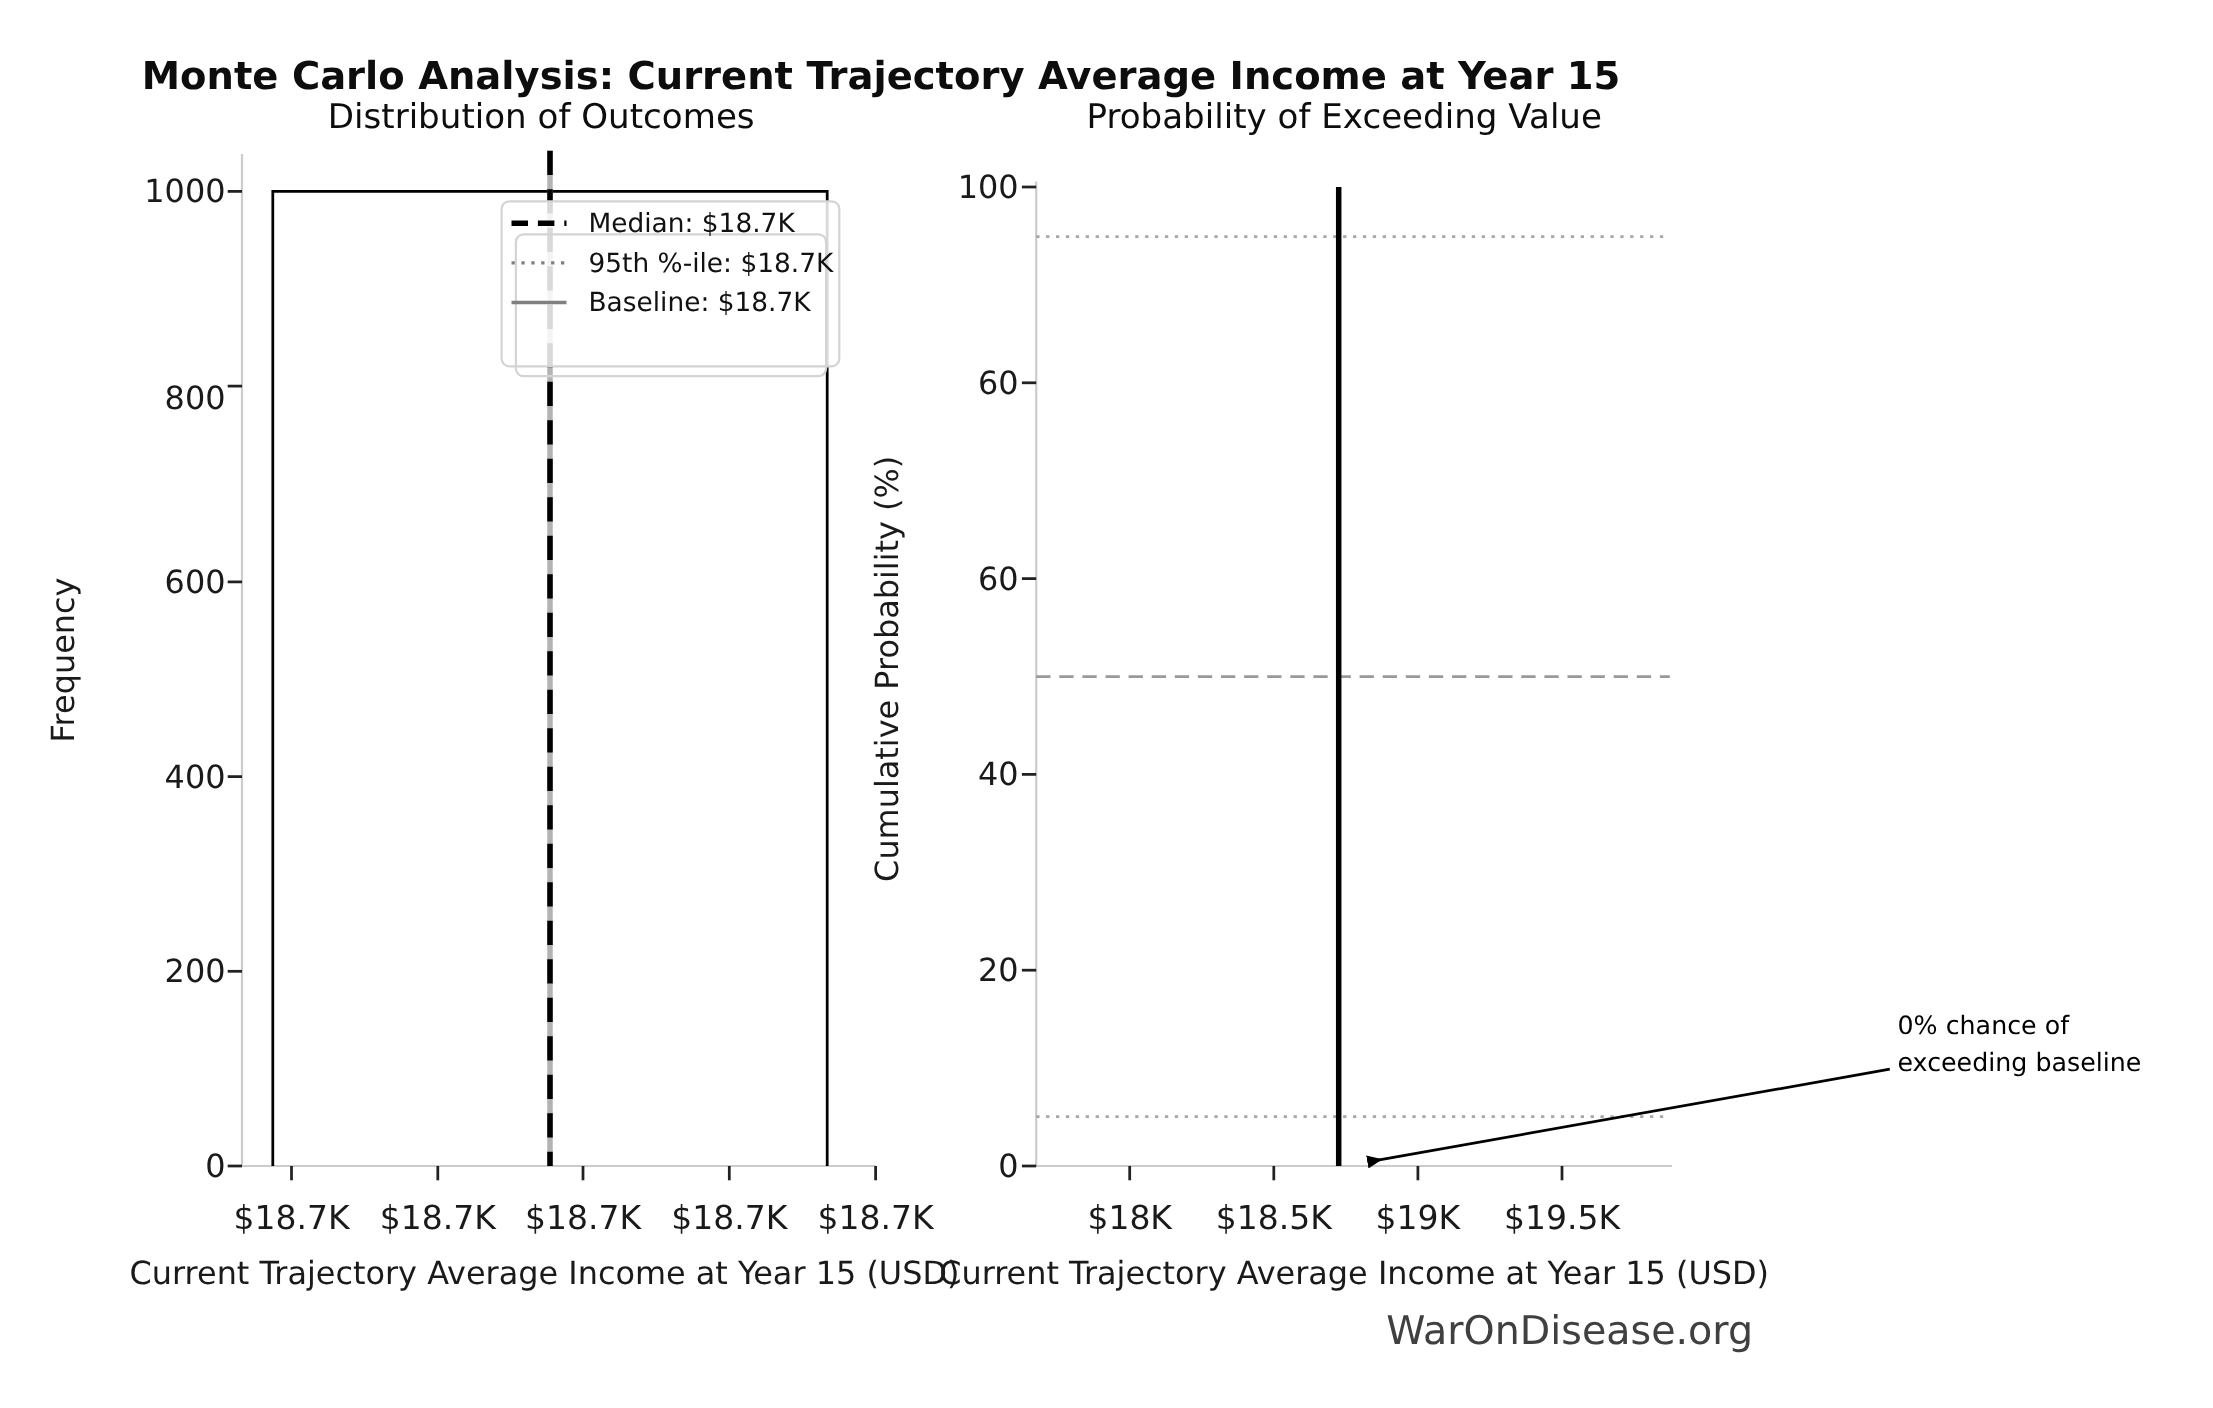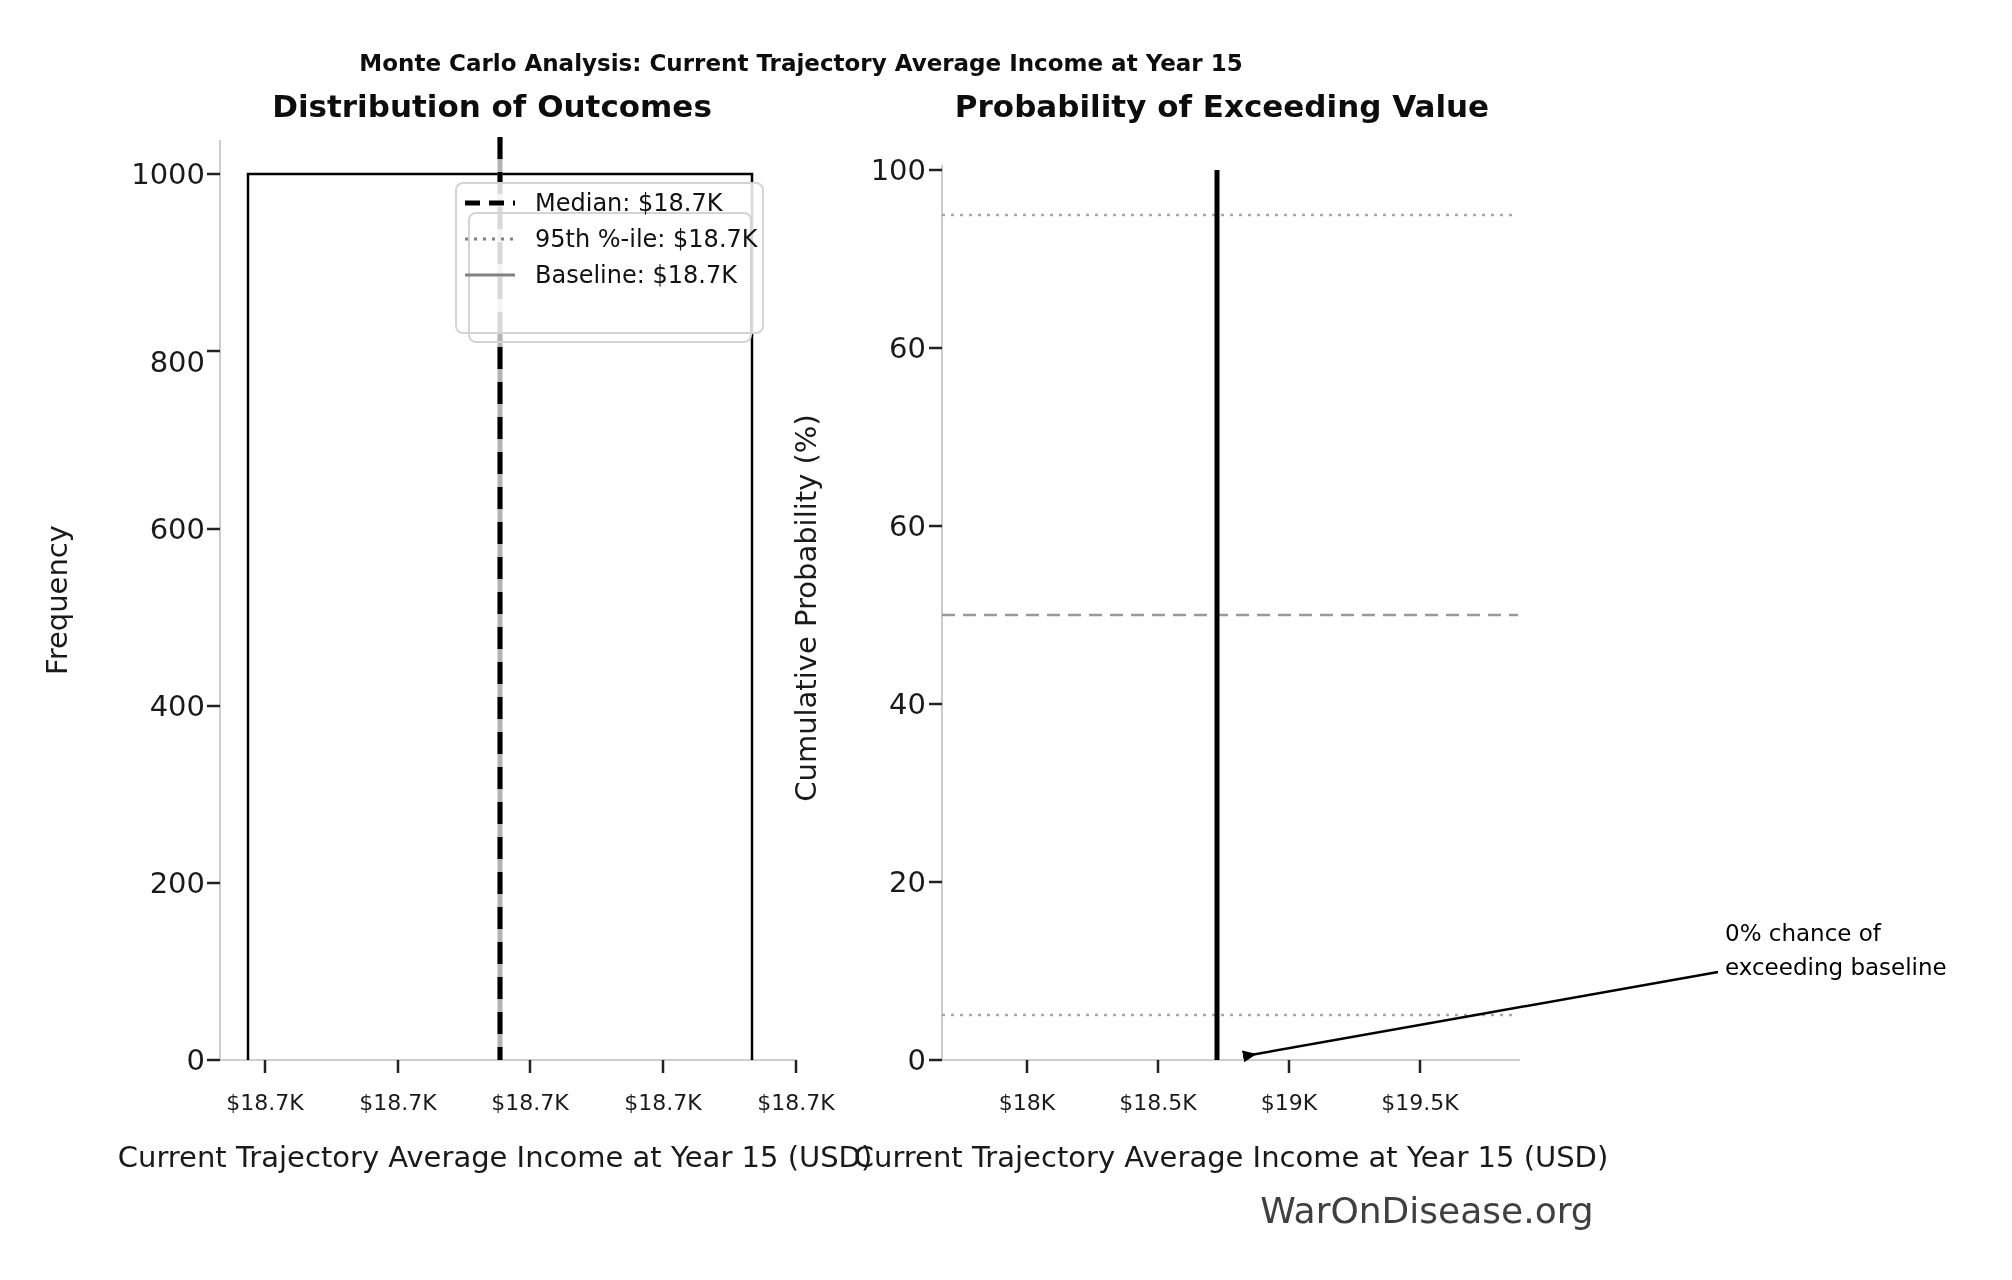--- a/index.html
+++ b/index.html
@@ -6,23 +6,23 @@
   #canvas{
     position:relative;
     width:2012px;height:1280px;
     background:#ffffff;
     font-family:"DejaVu Sans","Liberation Sans",sans-serif;
     color:#111;
     overflow:hidden;
   }
   .abs{position:absolute;white-space:nowrap;}
   .centered{transform:translateX(-50%);}
-  .main-title{font-size:23px;font-weight:bold;color:#0d0d0d;}
-  .sub-title{font-size:31px;font-weight:bold;color:#0d0d0d;}
-  .tick-label{font-size:22px;color:#1a1a1a;}
+  .main-title{font-size:35px;font-weight:bold;color:#0d0d0d;}
+  .sub-title{font-size:31px;font-weight:normal;color:#0d0d0d;}
+  .tick-label{font-size:30px;color:#1a1a1a;}
   .axis-label{font-size:29px;color:#1a1a1a;}
   .ylab{width:140px;text-align:right;font-size:29px;color:#1a1a1a;line-height:36px;}
   .rot-label{transform:translate(-50%,-50%) rotate(-90deg);font-size:29px;color:#1a1a1a;}
   .footer{font-size:36px;color:#404040;}
   .annotation{font-size:23px;line-height:34px;color:#000;}
   svg{position:absolute;left:0;top:0;}
   .legend-frame-a{
     position:absolute;left:455px;top:182px;width:309px;height:152px;
     background:rgba(255,255,255,0.85);
     border:2px solid #d4d4d4;border-radius:8px;box-sizing:border-box;

